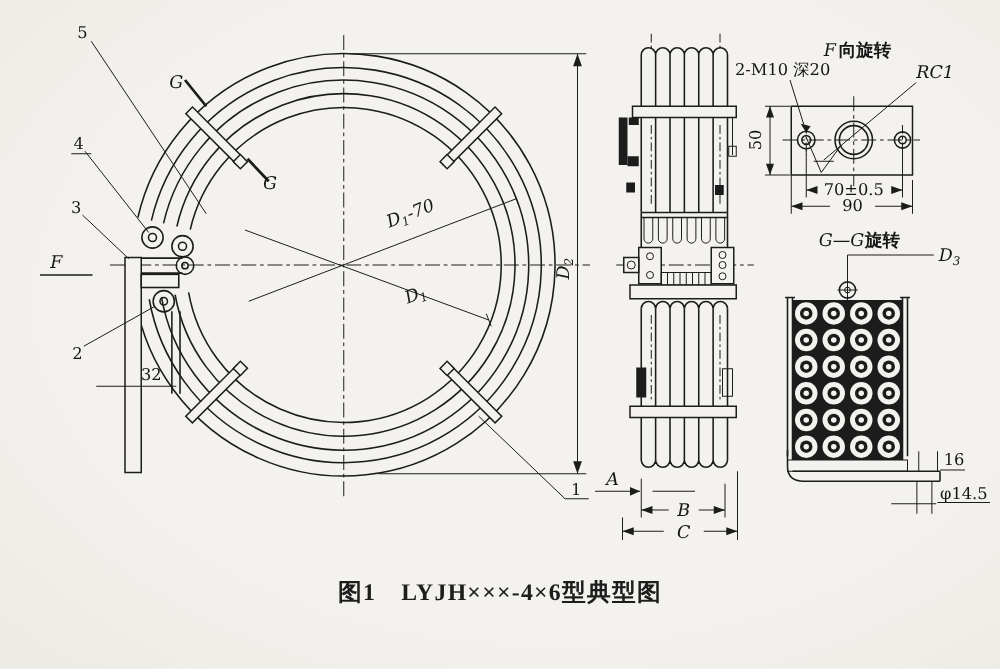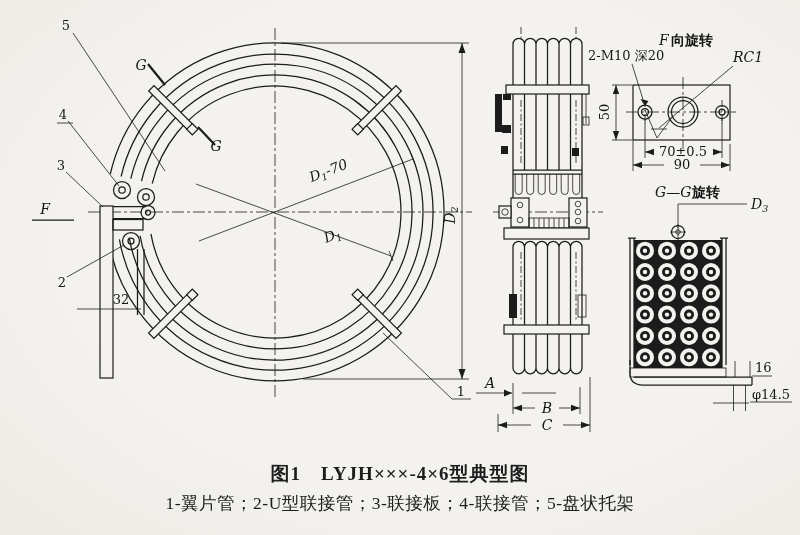--- a/index.html
+++ b/index.html
@@ -270,14 +270,13 @@
     </g>
 
     <g>
       <path class="thin" d="M733.5 385 V411 M745.5 385 V411 M713 403 H749 M750 402 H792"></path>
       <text class="num" x="752" y="399">φ14.5</text>
     </g>
   </g>
 </svg>
 
 <div class="cap cap-title">图1　LYJH×××-4×6型典型图</div>
-<div class="cap cap-legend">1-翼片管；2-U型联接管；3-联接板；4-联接管；5-盘状托架</div>
 </div>
 
 </body></html>

